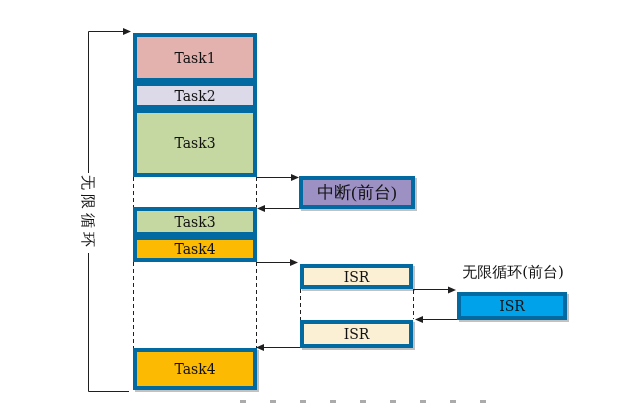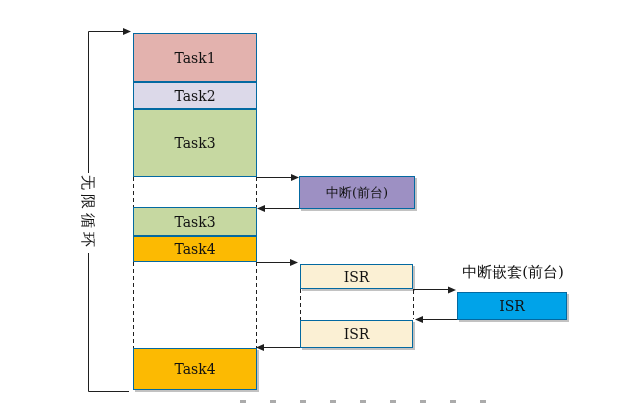--- a/index.html
+++ b/index.html
@@ -2,21 +2,21 @@
 <html><head>
 <meta charset="utf-8">
 <style>
   html,body{margin:0;padding:0;background:#ffffff;}
   #canvas{
     position:relative;width:641px;height:405px;background:#ffffff;overflow:hidden;
     font-family:"DejaVu Serif","Liberation Serif",serif;color:#111;
   }
   .abs{position:absolute;}
   .box{
-    position:absolute;box-sizing:border-box;border:1px solid #0369a1;
+    position:absolute;box-sizing:border-box;border:4px solid #0369a1;
     display:flex;align-items:center;justify-content:center;
     font-size:14px;line-height:1;
   }
   .shadow{box-shadow:2px 2px 0 rgba(120,120,120,0.45);}
   #title{
     position:absolute;left:120px;top:8px;width:150px;text-align:center;
     font-size:15px;letter-spacing:1px;
   }
   #nested-title{
     position:absolute;left:443px;top:263px;width:140px;text-align:center;
@@ -37,39 +37,39 @@
   svg path.dash{stroke-dasharray:4 3;}
 </style>
 </head>
 <body>
 
 <div id="canvas">
 
 
   <div id="loop-label">无限循环</div>
 
-  <div id="nested-title">中断嵌套(前台)</div>
+  <div id="nested-title">无限循环(前台)</div>
 
   <div class="box" style="left: 133px; top: 33px; width: 124px; height: 49px; background-color: rgb(227, 178, 174);">Task1</div>
 
   <div class="box" style="left: 133px; top: 82px; width: 124px; height: 27px; background-color: rgb(220, 217, 233);">Task2</div>
 
   <div class="box" style="left: 133px; top: 109px; width: 124px; height: 68px; background-color: rgb(198, 216, 161);">Task3</div>
 
   <div class="abs" style="left:133px;top:177px;width:124px;height:30px;"></div>
 
   <div class="box" style="left: 133px; top: 207px; width: 124px; height: 29px; background-color: rgb(198, 216, 161);">Task3</div>
 
   <div class="box" style="left: 133px; top: 236px; width: 124px; height: 26px; background-color: rgb(252, 186, 2);">Task4</div>
 
   <div class="abs" style="left:133px;top:262px;width:124px;height:86px;"></div>
 
   <div class="box shadow" style="left: 133px; top: 348px; width: 124px; height: 42px; background-color: rgb(252, 186, 2);">Task4</div>
 
-  <div class="box shadow" style="left: 299px; top: 176px; width: 116px; height: 33px; font-size: 13px; background-color: rgb(157, 144, 195);">中断(前台)</div>
+  <div class="box shadow" style="left: 299px; top: 176px; width: 116px; height: 33px; font-size: 17px; background-color: rgb(157, 144, 195); font-family: Liberation Serif, serif;">中断(前台)</div>
 
   <div class="box shadow" style="left: 300px; top: 264px; width: 113px; height: 25px; background-color: rgb(251, 240, 212);">ISR</div>
 
   <div class="box shadow" style="left: 300px; top: 320px; width: 113px; height: 28px; background-color: rgb(251, 240, 212);">ISR</div>
 
   <div class="box shadow" style="left: 457px; top: 292px; width: 110px; height: 28px; background-color: rgb(0, 163, 233);">ISR</div>
 
   <div id="caption-fragment"></div>
 
   <svg width="641" height="405" viewBox="0 0 641 405">

